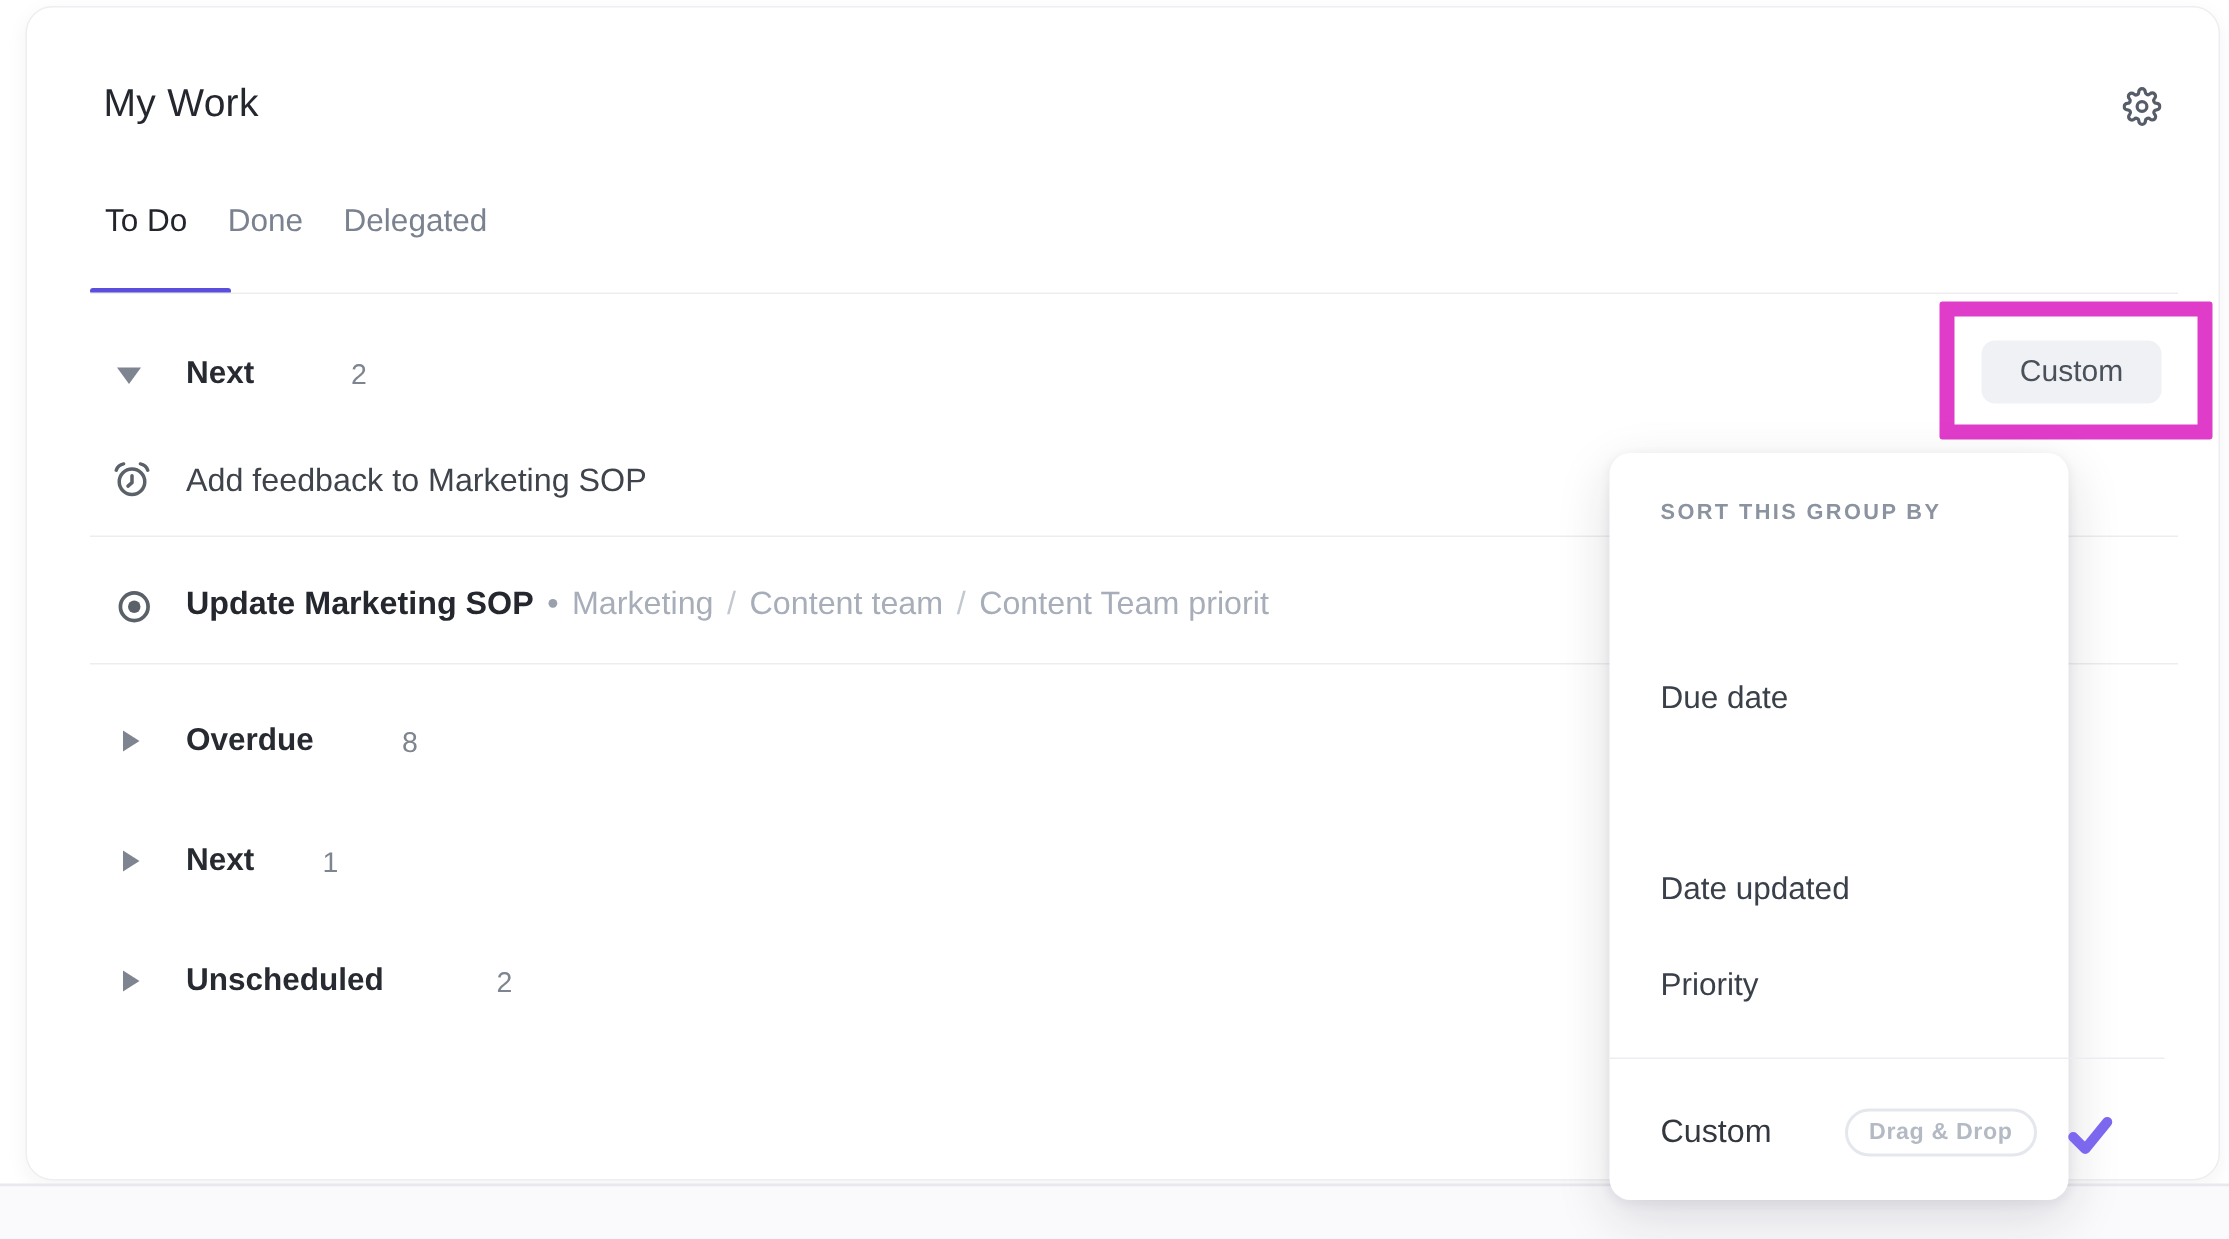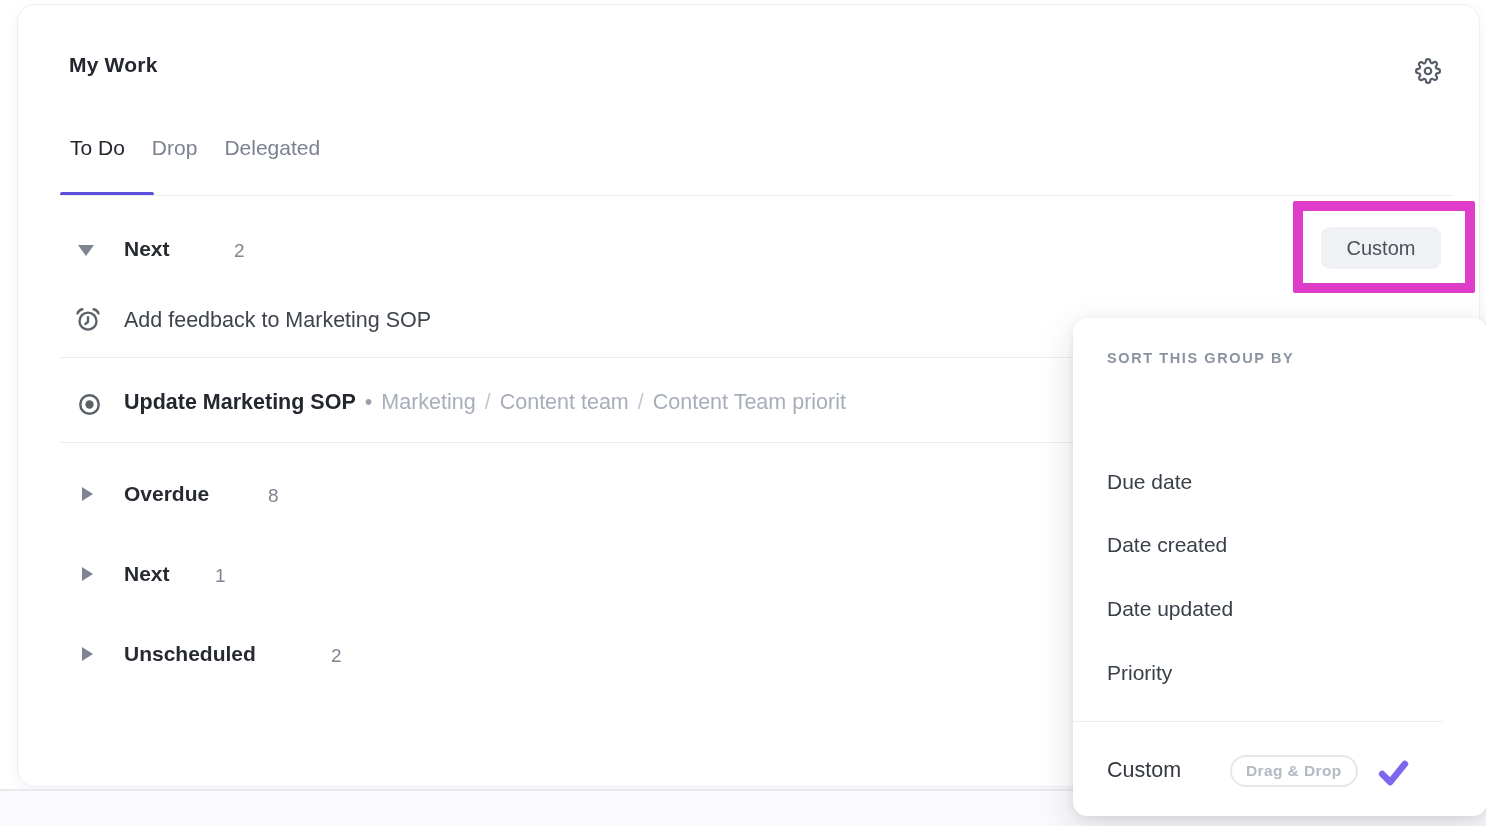--- a/index.html
+++ b/index.html
@@ -11,21 +11,21 @@
   }
   
   .card{
     position:absolute;left:17px;top:4px;width:1461px;height:781px;
     background:#fff;border:1px solid #eeeef2;border-radius:18px;
     box-shadow:0 4px 14px rgba(30,30,60,.05);
   }
   .page-divider{position:absolute;left:0;top:789px;width:1486px;height:2px;background:#e8e8ee;}
   .page-bottom{position:absolute;left:0;top:791px;width:1486px;height:35px;background:#fafafc;}
 
-  .title{position:absolute;left:51px;top:48px;font-size:21px;font-weight:700;color:#24272e;letter-spacing:.2px;}
+  .title{position:absolute;left:51px;top:48px;font-size:26px;font-weight:400;color:#24272e;letter-spacing:.2px;}
   .gear-btn{position:absolute;right:36px;top:52px;width:28px;height:28px;cursor:pointer;background:none;border:none;padding:0;}
   .gear-btn svg{display:block;}
 
   
   .tabs{position:absolute;left:42px;top:131px;display:flex;gap:7px;font-size:21px;}
   .tab{padding:0 10px;cursor:pointer;color:#7a8290;}
   .tab.active{color:#22262c;font-weight:500;}
   .tab-underline{position:absolute;left:42px;top:187px;width:94px;height:4px;background:#5b4edc;border-radius:2px;}
   .tabbar-line{position:absolute;left:42px;top:190px;width:1392px;height:1px;background:#ededf0;}
 
@@ -51,21 +51,21 @@
   .task-icon{position:absolute;}
   .task-text{position:absolute;font-size:21.5px;color:#3f444c;cursor:pointer;white-space:nowrap;}
   .task-text .t-bold{font-weight:700;color:#24282e;margin-top:21px;}
   .task-text .t-bullet{color:#9aa1ac;padding:0 9px;}
   .crumb{color:#a7aeb9;}
   .crumb-sep{color:#c3c8d0;padding:0 9px;}
   .row-divider{position:absolute;left:42px;width:1392px;height:1px;background:#ededf0;}
 
   
   .dropdown{
-    position:absolute;left:1073px;top:318px;width:414px;height:498px;z-index:10;
+    position:absolute;left:1073px;top:302px;width:306px;height:498px;z-index:10;
     background:#fff;border-radius:14px;
     box-shadow:0 12px 36px rgba(25,25,50,.14),0 2px 8px rgba(25,25,50,.07);
   }
   .dd-header{position:absolute;left:34px;top:32px;font-size:14.5px;font-weight:700;letter-spacing:1.6px;color:#8b93a0;}
   .dd-item{position:absolute;left:0;width:370px;height:44px;cursor:pointer;}
   .dd-item span{position:absolute;left:34px;top:9px;font-size:21px;color:#3a4049;}
   .dd-item:nth-of-type(1){top:79px;}
   .dd-divider{position:absolute;left:0;top:403px;width:370px;height:1px;background:#ecedf0;}
   .dd-custom{position:absolute;left:0;top:430px;width:370px;height:48px;cursor:pointer;}
   .dd-custom-label{position:absolute;left:34px;top:10px;font-size:21.5px;color:#33383f;}
@@ -87,21 +87,21 @@
     <span>
       <svg width="26" height="26" viewBox="0 0 24 24" fill="none" stroke="#565d68" stroke-width="2" stroke-linecap="round" stroke-linejoin="round">
         <circle cx="12" cy="12" r="3"></circle>
         <path d="M19.4 15a1.65 1.65 0 0 0 .33 1.82l.06.06a2 2 0 1 1-2.83 2.83l-.06-.06a1.65 1.65 0 0 0-1.82-.33 1.65 1.65 0 0 0-1 1.51V21a2 2 0 1 1-4 0v-.09a1.65 1.65 0 0 0-1-1.51 1.65 1.65 0 0 0-1.82.33l-.06.06a2 2 0 1 1-2.83-2.83l.06-.06a1.65 1.65 0 0 0 .33-1.82 1.65 1.65 0 0 0-1.51-1H3a2 2 0 1 1 0-4h.09a1.65 1.65 0 0 0 1.51-1 1.65 1.65 0 0 0-.33-1.82l-.06-.06a2 2 0 1 1 2.83-2.83l.06.06a1.65 1.65 0 0 0 1.82.33h.09a1.65 1.65 0 0 0 1-1.51V3a2 2 0 1 1 4 0v.09a1.65 1.65 0 0 0 1 1.51 1.65 1.65 0 0 0 1.82-.33l.06-.06a2 2 0 1 1 2.83 2.83l-.06.06a1.65 1.65 0 0 0-.33 1.82v.09a1.65 1.65 0 0 0 1.51 1H21a2 2 0 1 1 0 4h-.09a1.65 1.65 0 0 0-1.51 1z"></path>
       </svg>
     </span>
   </button>
 
   <div class="tabs">
     <div class="tab active">To Do</div>
-    <div class="tab">Drop</div>
+    <div class="tab">Done</div>
     <div class="tab">Delegated</div>
   </div>
   <div class="tab-underline"></div>
   <div class="tabbar-line"></div>
 
   <div class="caret-down" style="left:60px;top:240px;"></div>
   <div class="group-name" style="left:106px;top:232px;">Next</div>
   <div class="group-count" style="left:216px;top:235px;">2</div>
 
   <button class="custom-btn">Custom</button>
@@ -144,23 +144,20 @@
   <div class="group-count" style="left:313px;top:640px;">2</div>
 
 </div>
 
 <div class="dropdown">
   <div class="dd-header">SORT THIS GROUP BY</div>
 
   <div class="dd-item" style="top:143px;">
     <span>Due date</span>
   </div>
-  <div class="dd-item" style="top:206px;">
-    <span>Date created</span>
-  </div>
   <div class="dd-item" style="top:270px;">
     <span>Date updated</span>
   </div>
   <div class="dd-item" style="top:334px;padding-left:28px;">
     <span>Priority</span>
   </div>
 
   <div class="dd-divider"></div>
 
   <div class="dd-custom">

